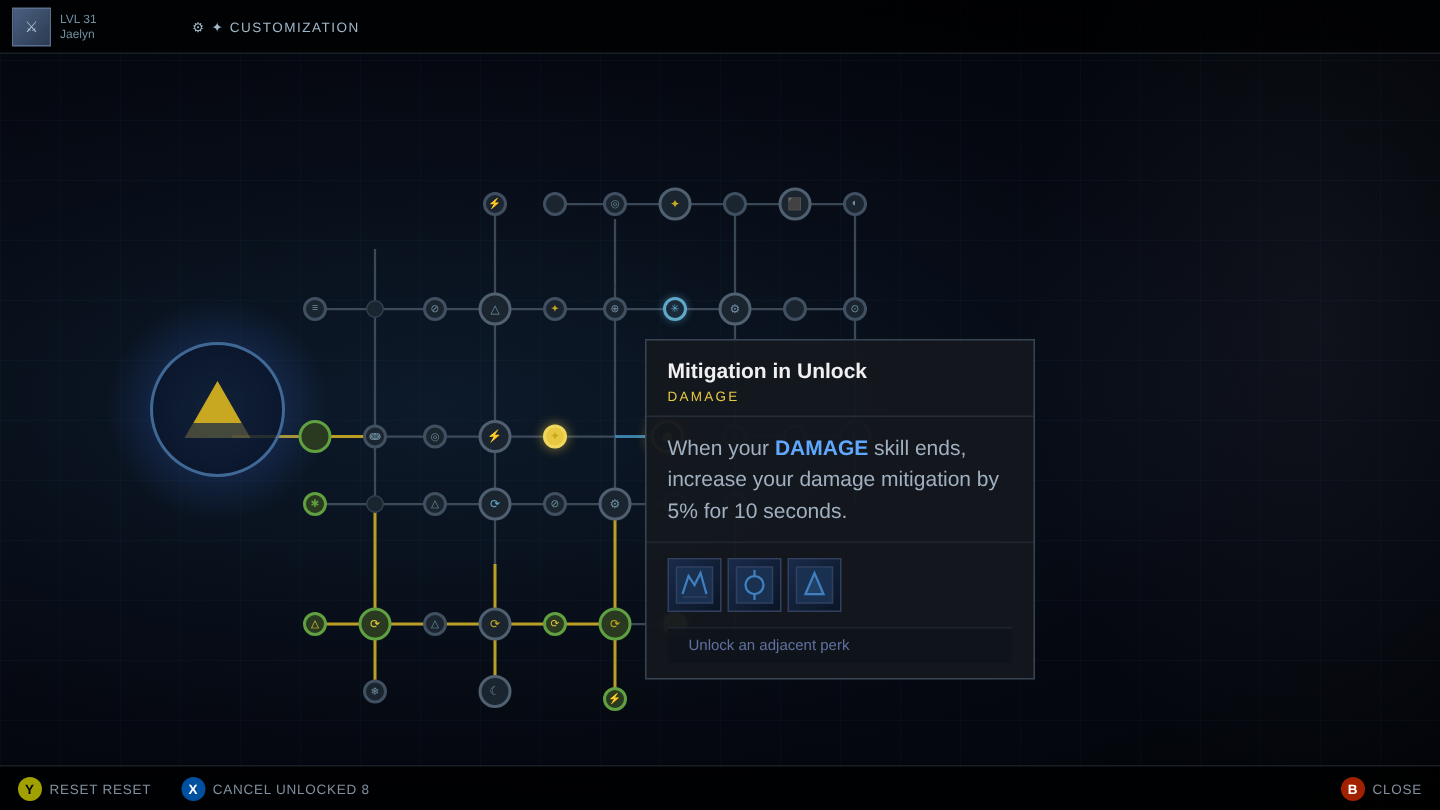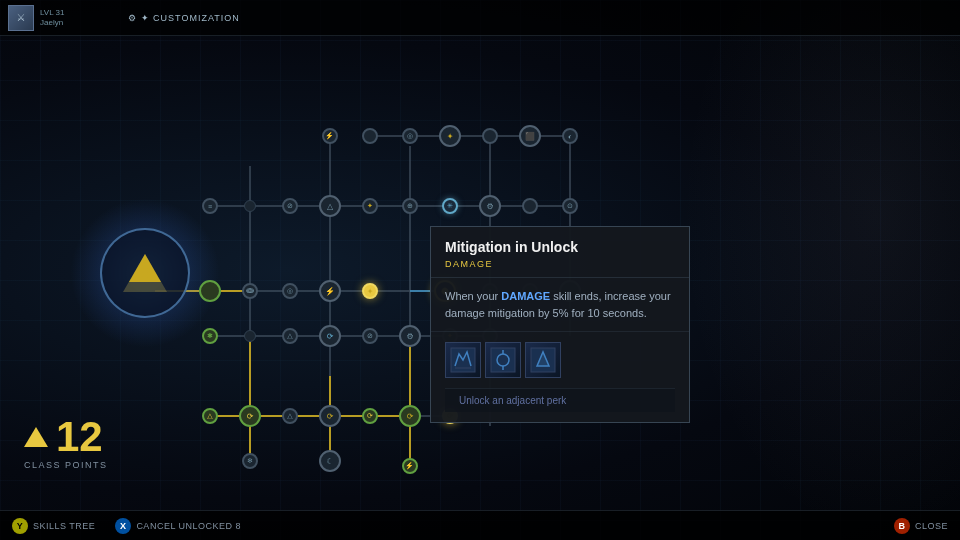--- a/index.html
+++ b/index.html
@@ -378,21 +378,21 @@
 
     .tooltip-category {
       font-size: 9px;
       color: #e8c840;
       letter-spacing: 1.5px;
       text-transform: uppercase;
     }
 
     .tooltip-body {
       padding: 10px 14px;
-      font-size: 11px;
+      font-size: 14px;
       color: #a0b0c0;
       line-height: 1.5;
       border-bottom: 1px solid rgba(80,100,120,0.2);
     }
 
     .tooltip-body .highlight {
       color: #60a8ff;
       font-weight: bold;
     }
 
@@ -713,27 +713,20 @@
   <div class="node node-medium" style="left:250px;top:425px">
     <span style="font-size:7px;color:#7090a0;position:absolute;top:50%;left:50%;transform:translate(-50%,-50%)">❄</span>
   </div>
   <div class="node node-large" style="left:330px;top:425px">
     <span style="font-size:8px;color:#7090a0;position:absolute;top:50%;left:50%;transform:translate(-50%,-50%)">☾</span>
   </div>
   <div class="node node-medium node-unlocked" style="left:410px;top:430px">
     <span style="font-size:7px;color:#c8a820;position:absolute;top:50%;left:50%;transform:translate(-50%,-50%)">⚡</span>
   </div>
 
-  <div class="class-points">
-    <div class="points-number">
-      <div class="points-triangle"></div>
-      <span>12</span>
-    </div>
-    <div class="points-label">CLASS POINTS</div>
-  </div>
 
   <div class="tooltip-popup">
     <div class="tooltip-header">
       <div class="tooltip-title">Mitigation in Unlock</div>
       <div class="tooltip-category">DAMAGE</div>
     </div>
     <div class="tooltip-body">
       When your <span class="highlight">DAMAGE</span> skill ends, increase your damage mitigation by 5% for 10 seconds.
     </div>
     <div class="tooltip-affected">
@@ -764,21 +757,21 @@
     </div>
   </div>
 
 
 </div>
 
 <div class="bottom-bar">
   <div class="bottom-actions">
     <div class="bottom-action">
       <span class="btn-circle btn-y">Y</span>
-      <span>SKILLS TREE</span>
+      <span>RESET RESET</span>
     </div>
     <div class="bottom-action">
       <span class="btn-circle btn-x">X</span>
       <span>CANCEL UNLOCKED 8</span>
     </div>
   </div>
   <div class="bottom-action">
     <span class="btn-circle btn-b">B</span>
     <span>CLOSE</span>
   </div>

